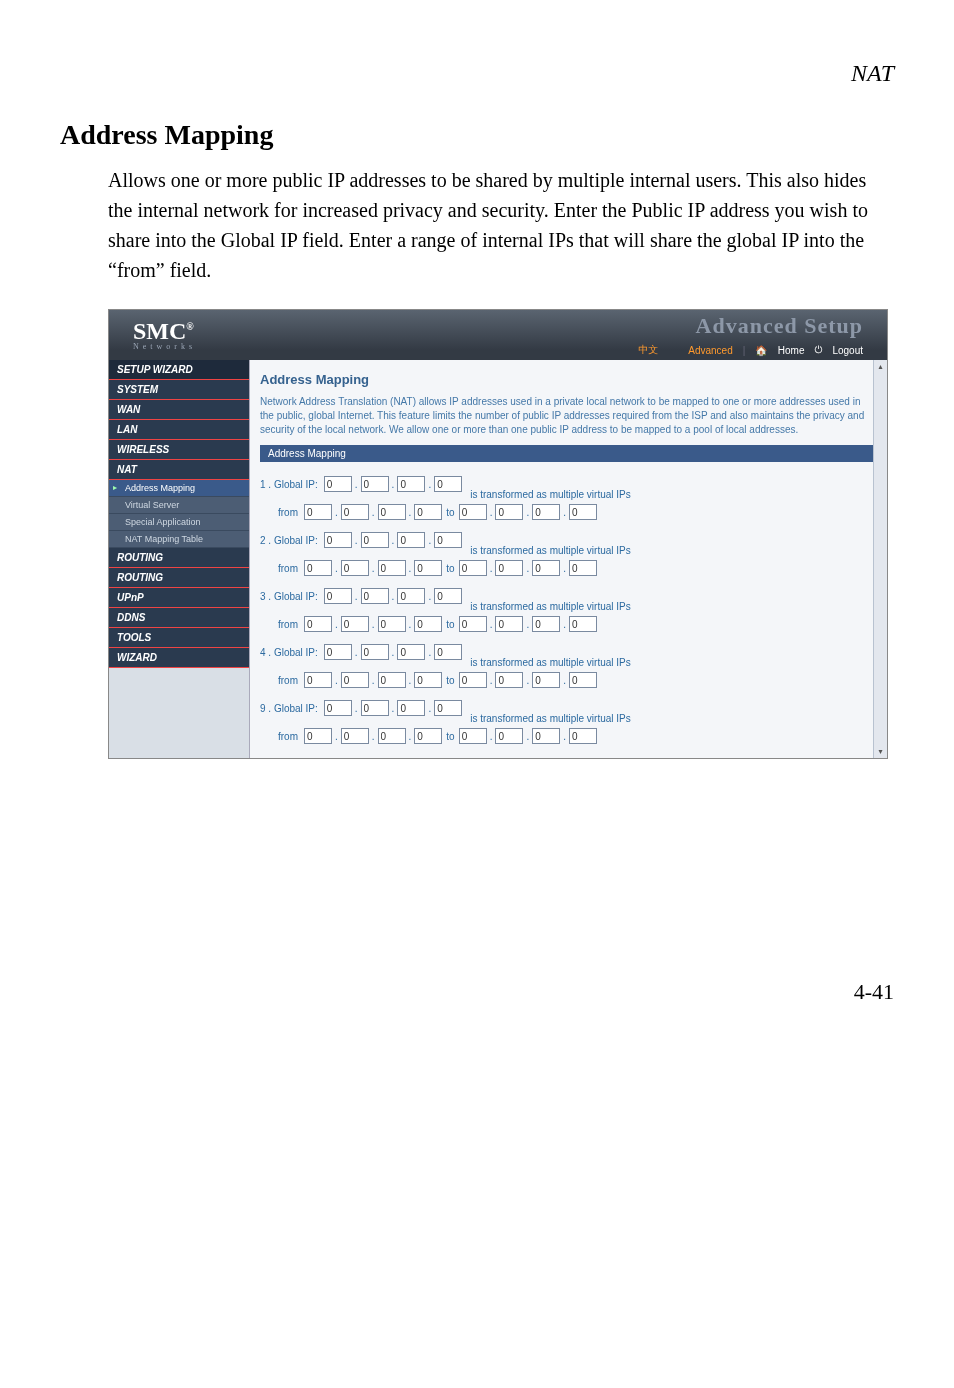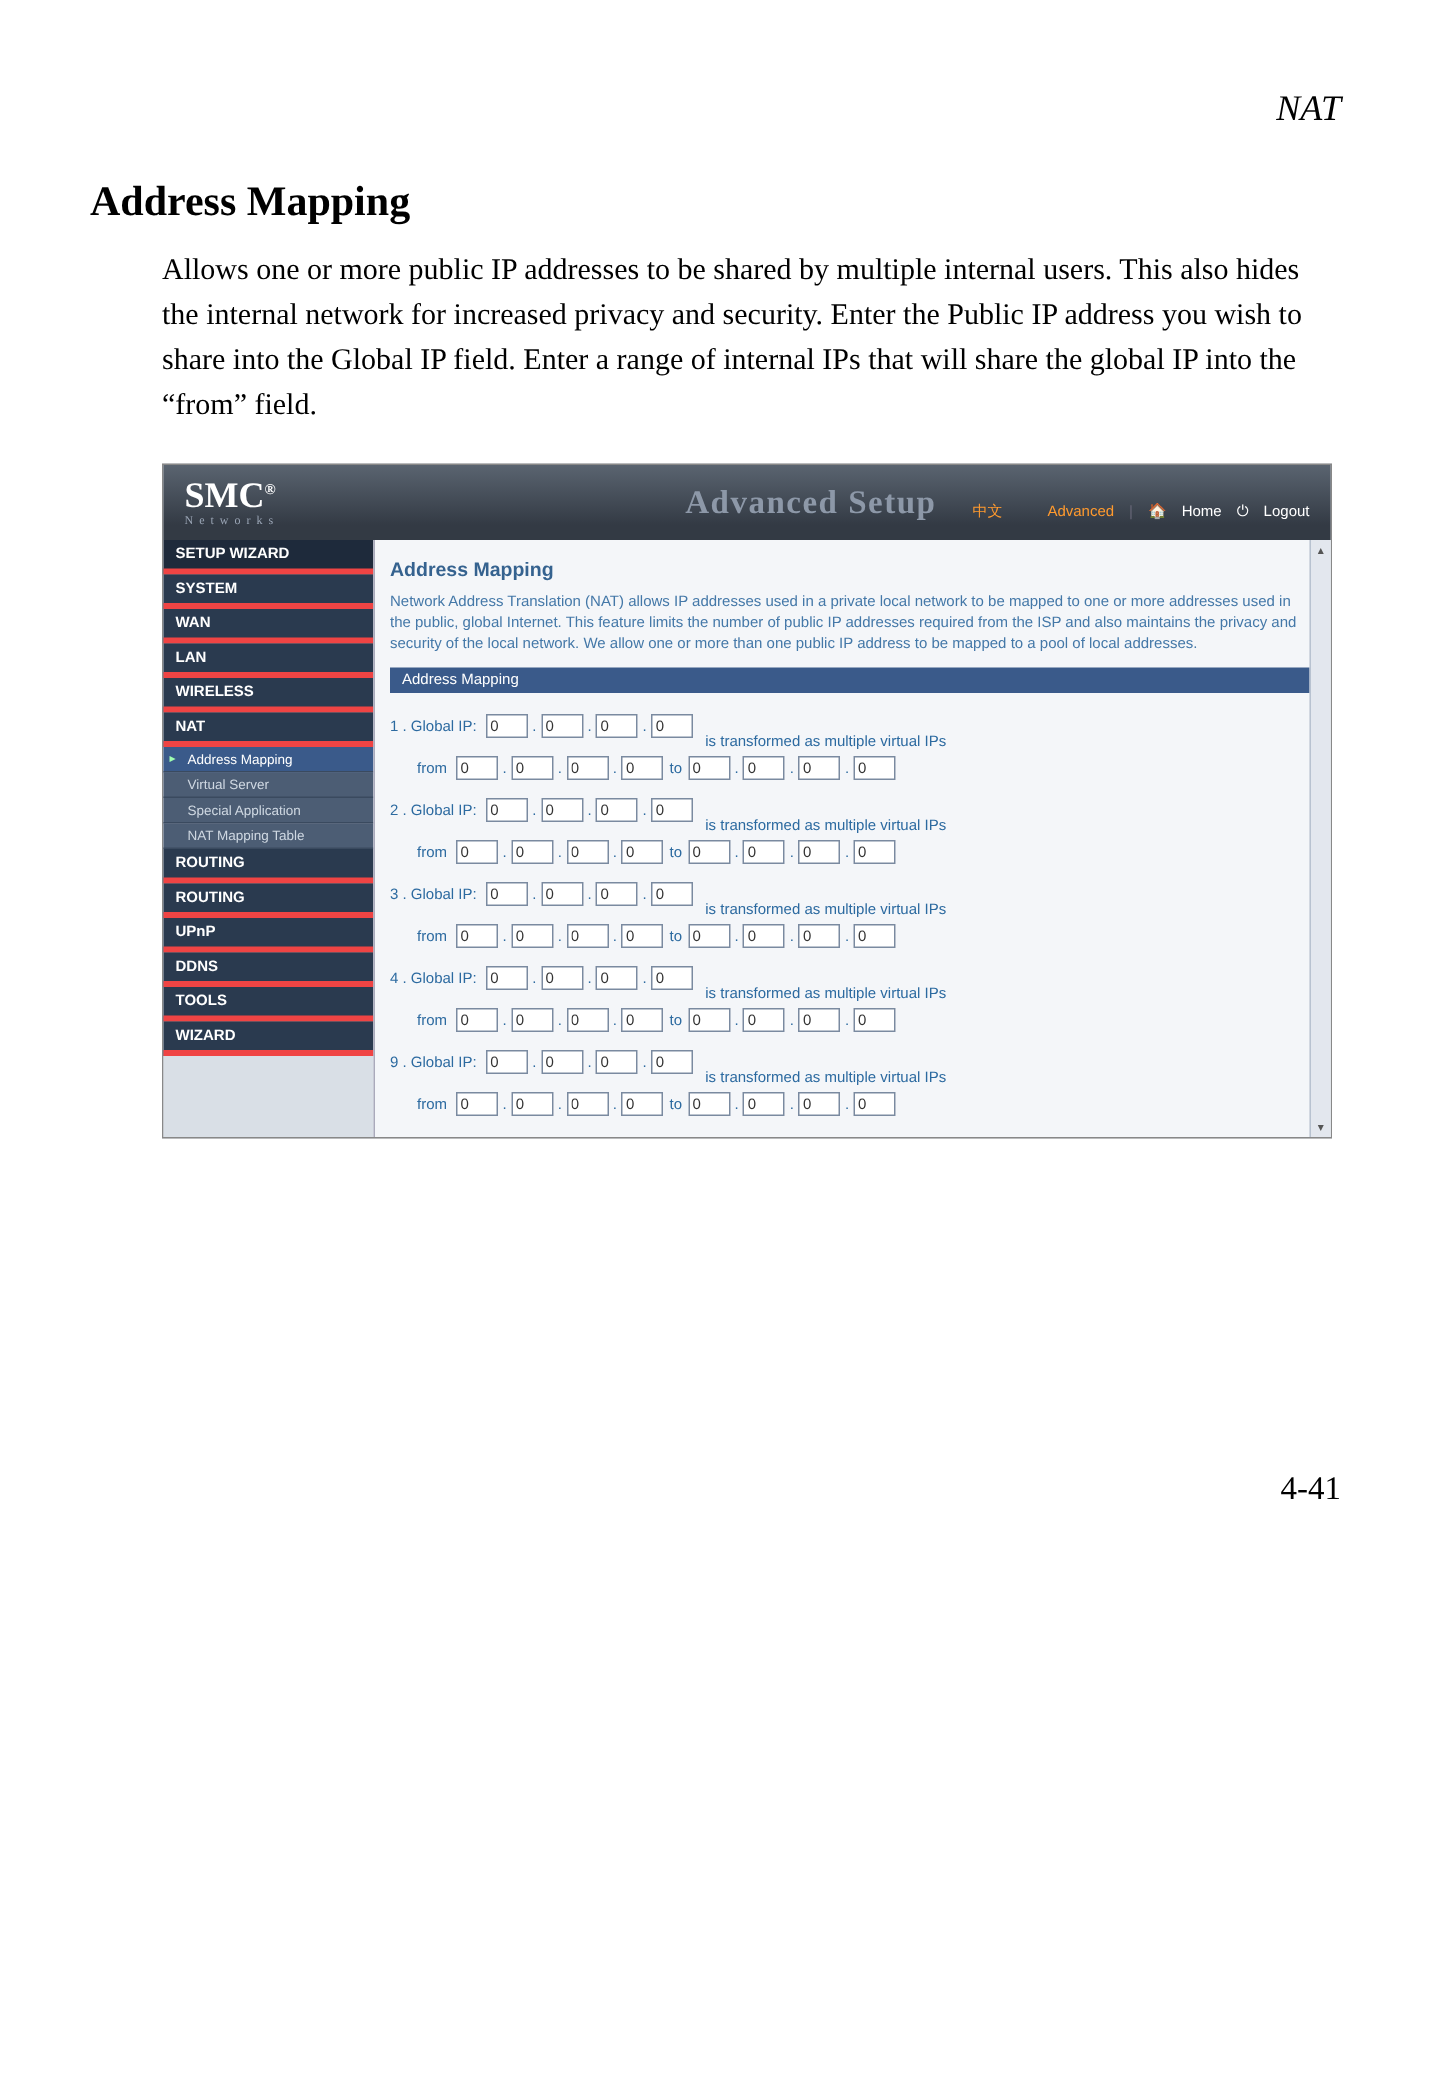--- a/index.html
+++ b/index.html
@@ -39,33 +39,34 @@
     font-size: 10px;
     background: #d9dfe6;
     position: relative;
   }
   .topbar {
     height: 50px;
     background: linear-gradient(to bottom, #5a6470 0%, #333a44 80%);
     display: flex;
     justify-content: space-between;
     align-items: center;
-    padding: 0 14px;
+    padding: 0 24px;
   }
   .logo {
     color: #fff;
     font-family: "Times New Roman", serif;
     display: flex;
     flex-direction: column;
     line-height: 1;
   }
   .logo .big { font-size: 24px; font-weight: bold; }
   .logo .small { font-size: 8px; color: #9aa5b5; letter-spacing: 1px; }
   .top-right {
     display: flex;
+    flex-direction: column;
     align-items: flex-end;
     gap: 4px;
   }
   .adv {
     font-family: "Times New Roman", serif;
     font-size: 22px;
     color: #8d98a8;
     font-weight: bold;
     letter-spacing: 1px;
   }
@@ -85,22 +86,23 @@
   }
   .sidebar {
     width: 140px;
     flex-shrink: 0;
   }
   .sidebar .item {
     color: #fff;
     font-size: 10px;
     font-weight: bold;
     padding: 4px 8px;
-    border-bottom: 4px solid #ef4444;
+    border-bottom: 1px solid #ef4444;
     background: #2a3a4f;
+    font-style: italic;
   }
   .sidebar .item.dark { background: #1e2a3b; }
   .sidebar .sub {
     background: #4c5d74;
     color: #cfd8e2;
     font-size: 9px;
     font-weight: normal;
     padding: 3px 6px 3px 16px;
     border-bottom: 1px solid #3a4a5f;
   }

